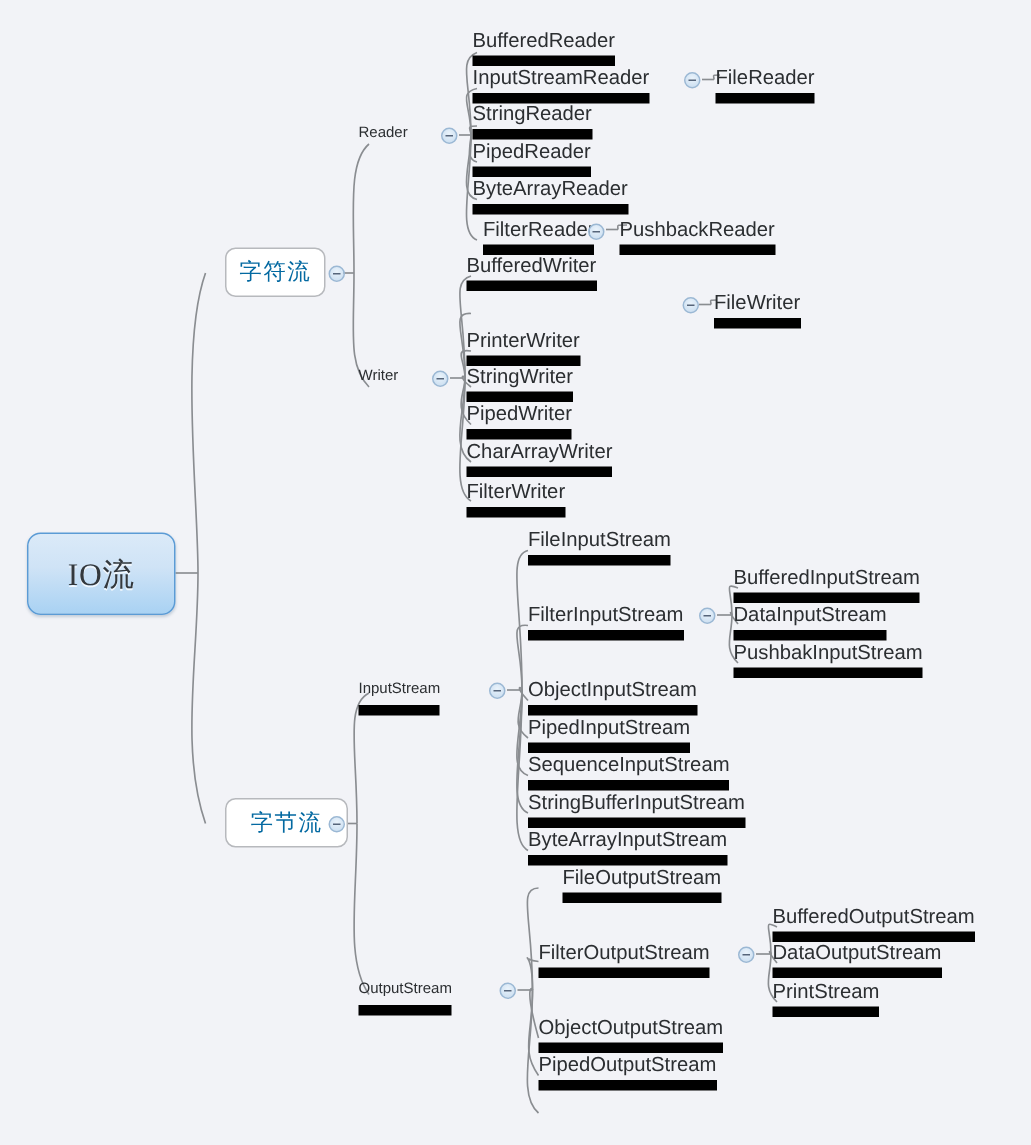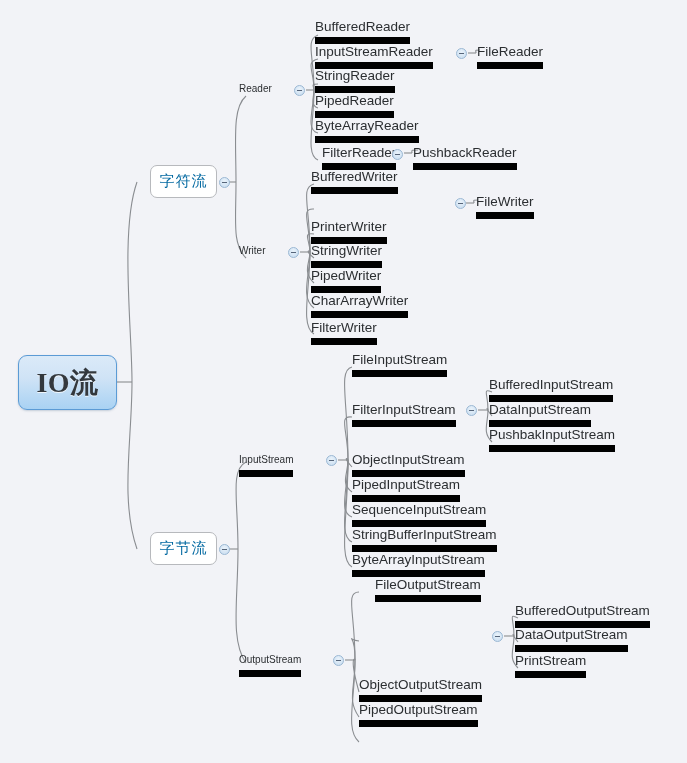--- a/index.html
+++ b/index.html
@@ -28,22 +28,22 @@
     display: flex;
     align-items: center;
     justify-content: center;
     border: 1px solid #5b9bd5;
     border-radius: 9px;
     background: linear-gradient(to bottom, #dbeaf8 0%, #cfe3f6 42%, #a9d2f3 100%);
     box-shadow: 0 1px 2px rgba(90,120,150,0.30);
   }
   .root-label {
     font-family: "Liberation Serif", serif;
-    font-weight: bold;
-    font-size: 28px;
+    font-weight: normal;
+    font-size: 21px;
     color: #33383d;
     letter-spacing: 0.5px;
     text-shadow: 0 1px 0 rgba(255,255,255,0.75);
   }
 
   
   .box-node {
     position: absolute;
     box-sizing: border-box;
     display: flex;
@@ -174,21 +174,21 @@
 
   <div class="root-node" style="left:18px; top:355px; width:99px; height:55px;">
     <span class="root-label">IO流</span>
   </div>
 
   <div class="box-node" style="left:150px; top:165px; width:67px; height:33px;">
     <span class="box-label">字符流</span>
   </div>
   <div class="toggle" style="left:219px; top:177px;"></div>
 
-  <div class="box-node" style="left:150px; top:532px; width:67px; height:33px;">
+  <div class="box-node" style="left:150px; top:532px; width:82px; height:33px;">
     <span class="box-label">字节流</span>
   </div>
   <div class="toggle" style="left:219px; top:544px;"></div>
 
   <div class="tnode mid" style="left:239px; top:81px;">Reader</div>
   <div class="toggle" style="left:294px; top:85px;"></div>
 
   <div class="tnode mid" style="left:239px; top:243px;">Writer</div>
   <div class="toggle" style="left:288px; top:247px;"></div>
 
@@ -233,20 +233,21 @@
   <div class="tnode underlined" style="left:489px; top:427px;">PushbakInputStream</div>
 
   <div class="tnode underlined" style="left:352px; top:452px;">ObjectInputStream</div>
   <div class="tnode underlined" style="left:352px; top:477px;">PipedInputStream</div>
   <div class="tnode underlined" style="left:352px; top:502px;">SequenceInputStream</div>
   <div class="tnode underlined" style="left:352px; top:552px;">ByteArrayInputStream</div>
   <div class="tnode underlined" style="left:352px; top:527px;">StringBufferInputStream</div>
 
   <div class="tnode underlined" style="left:375px; top:577px;">FileOutputStream</div>
 
+  <div class="tnode underlined" style="left:359px; top:627px;">FilterOutputStream</div>
   <div class="toggle" style="left:492px; top:631px;"></div>
 
   <div class="tnode underlined" style="left:515px; top:603px;">BufferedOutputStream</div>
   <div class="tnode underlined" style="left:515px; top:627px;">DataOutputStream</div>
   <div class="tnode underlined" style="left:515px; top:653px;">PrintStream</div>
 
   <div class="tnode underlined" style="left:359px; top:677px;">ObjectOutputStream</div>
   <div class="tnode underlined" style="left:359px; top:702px;">PipedOutputStream</div>
 
 </div>

